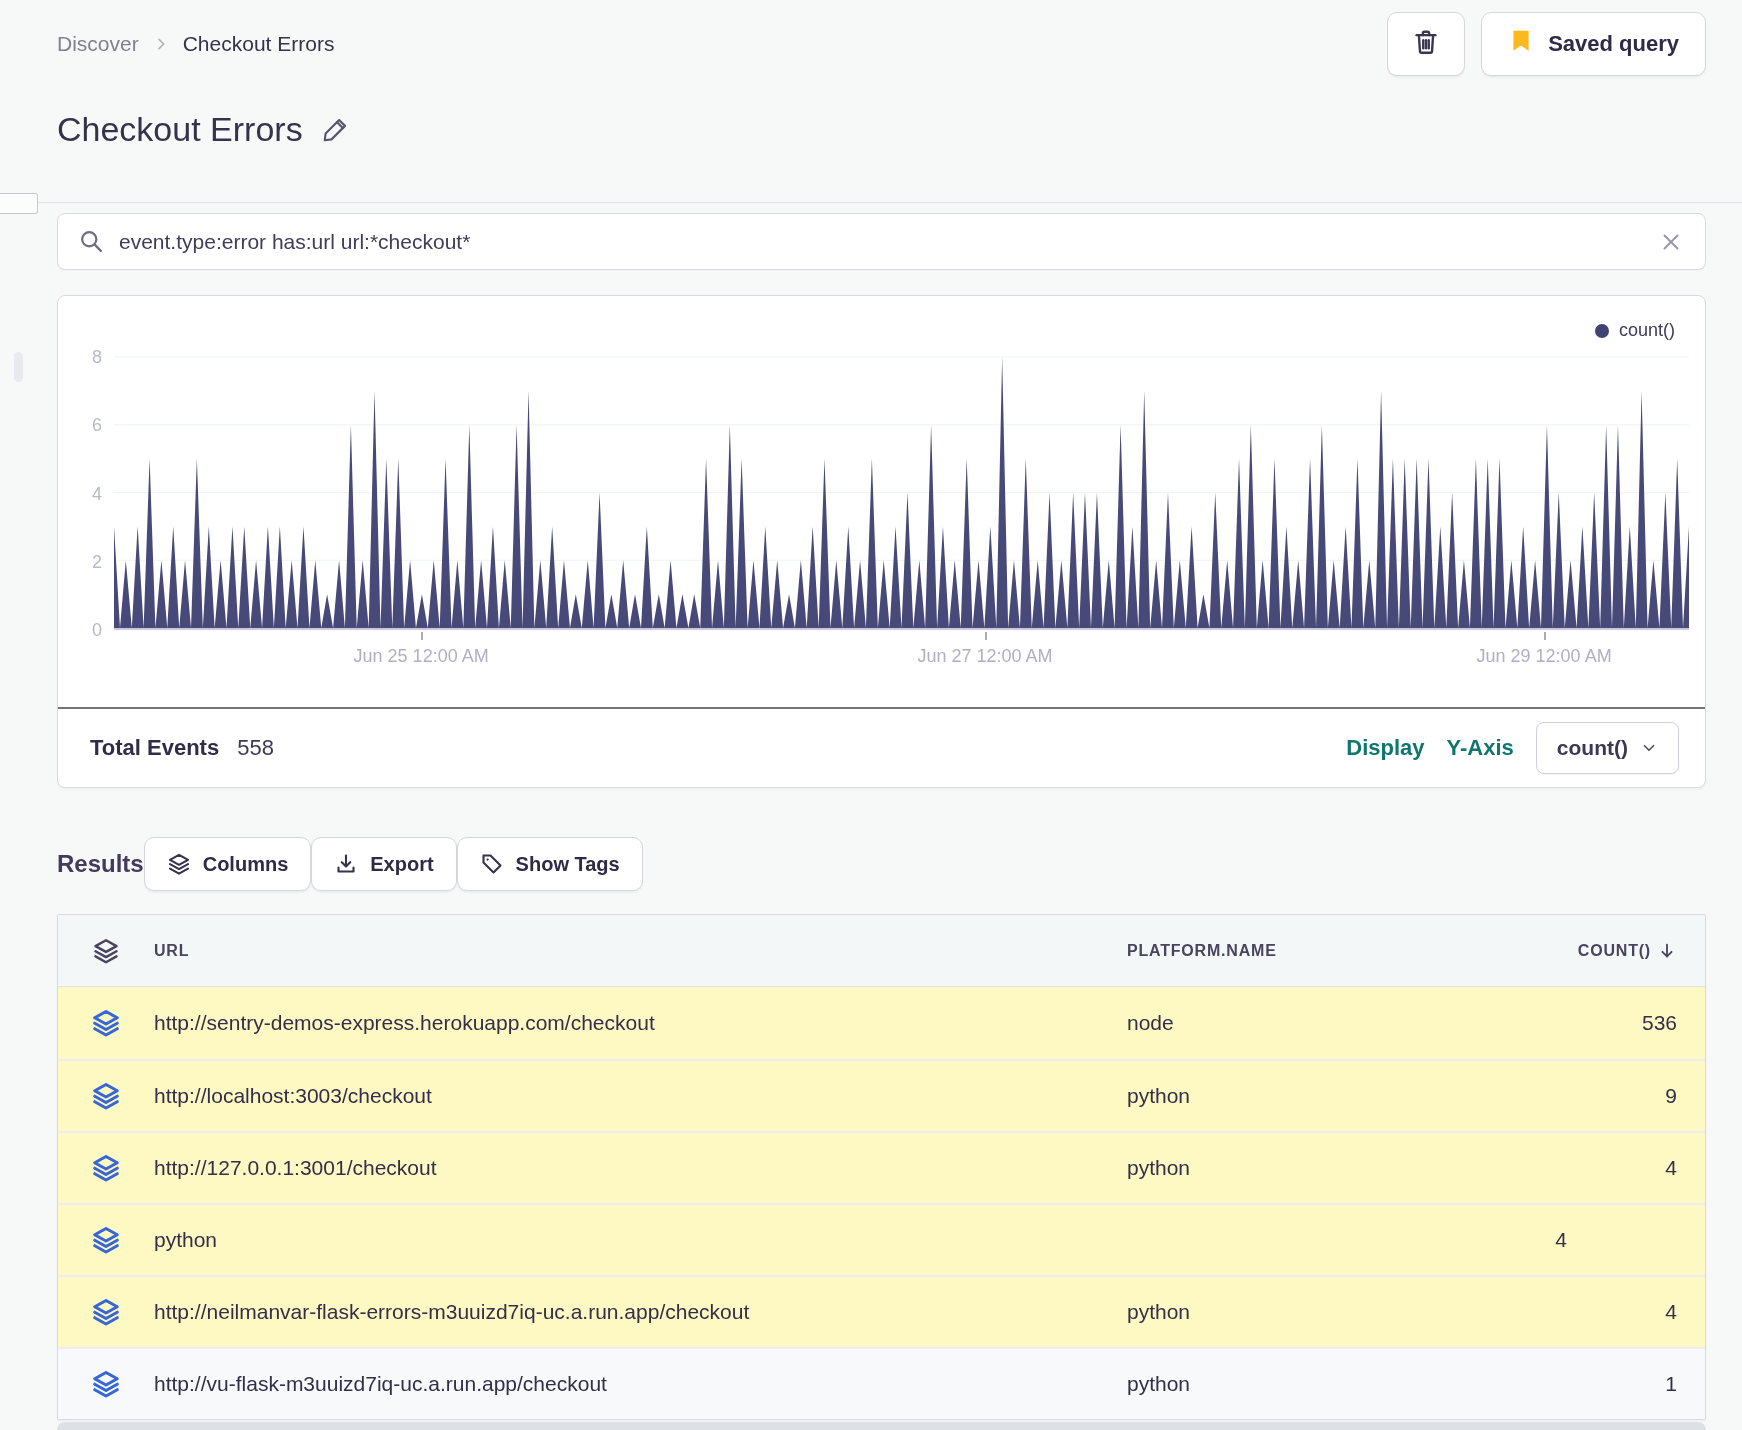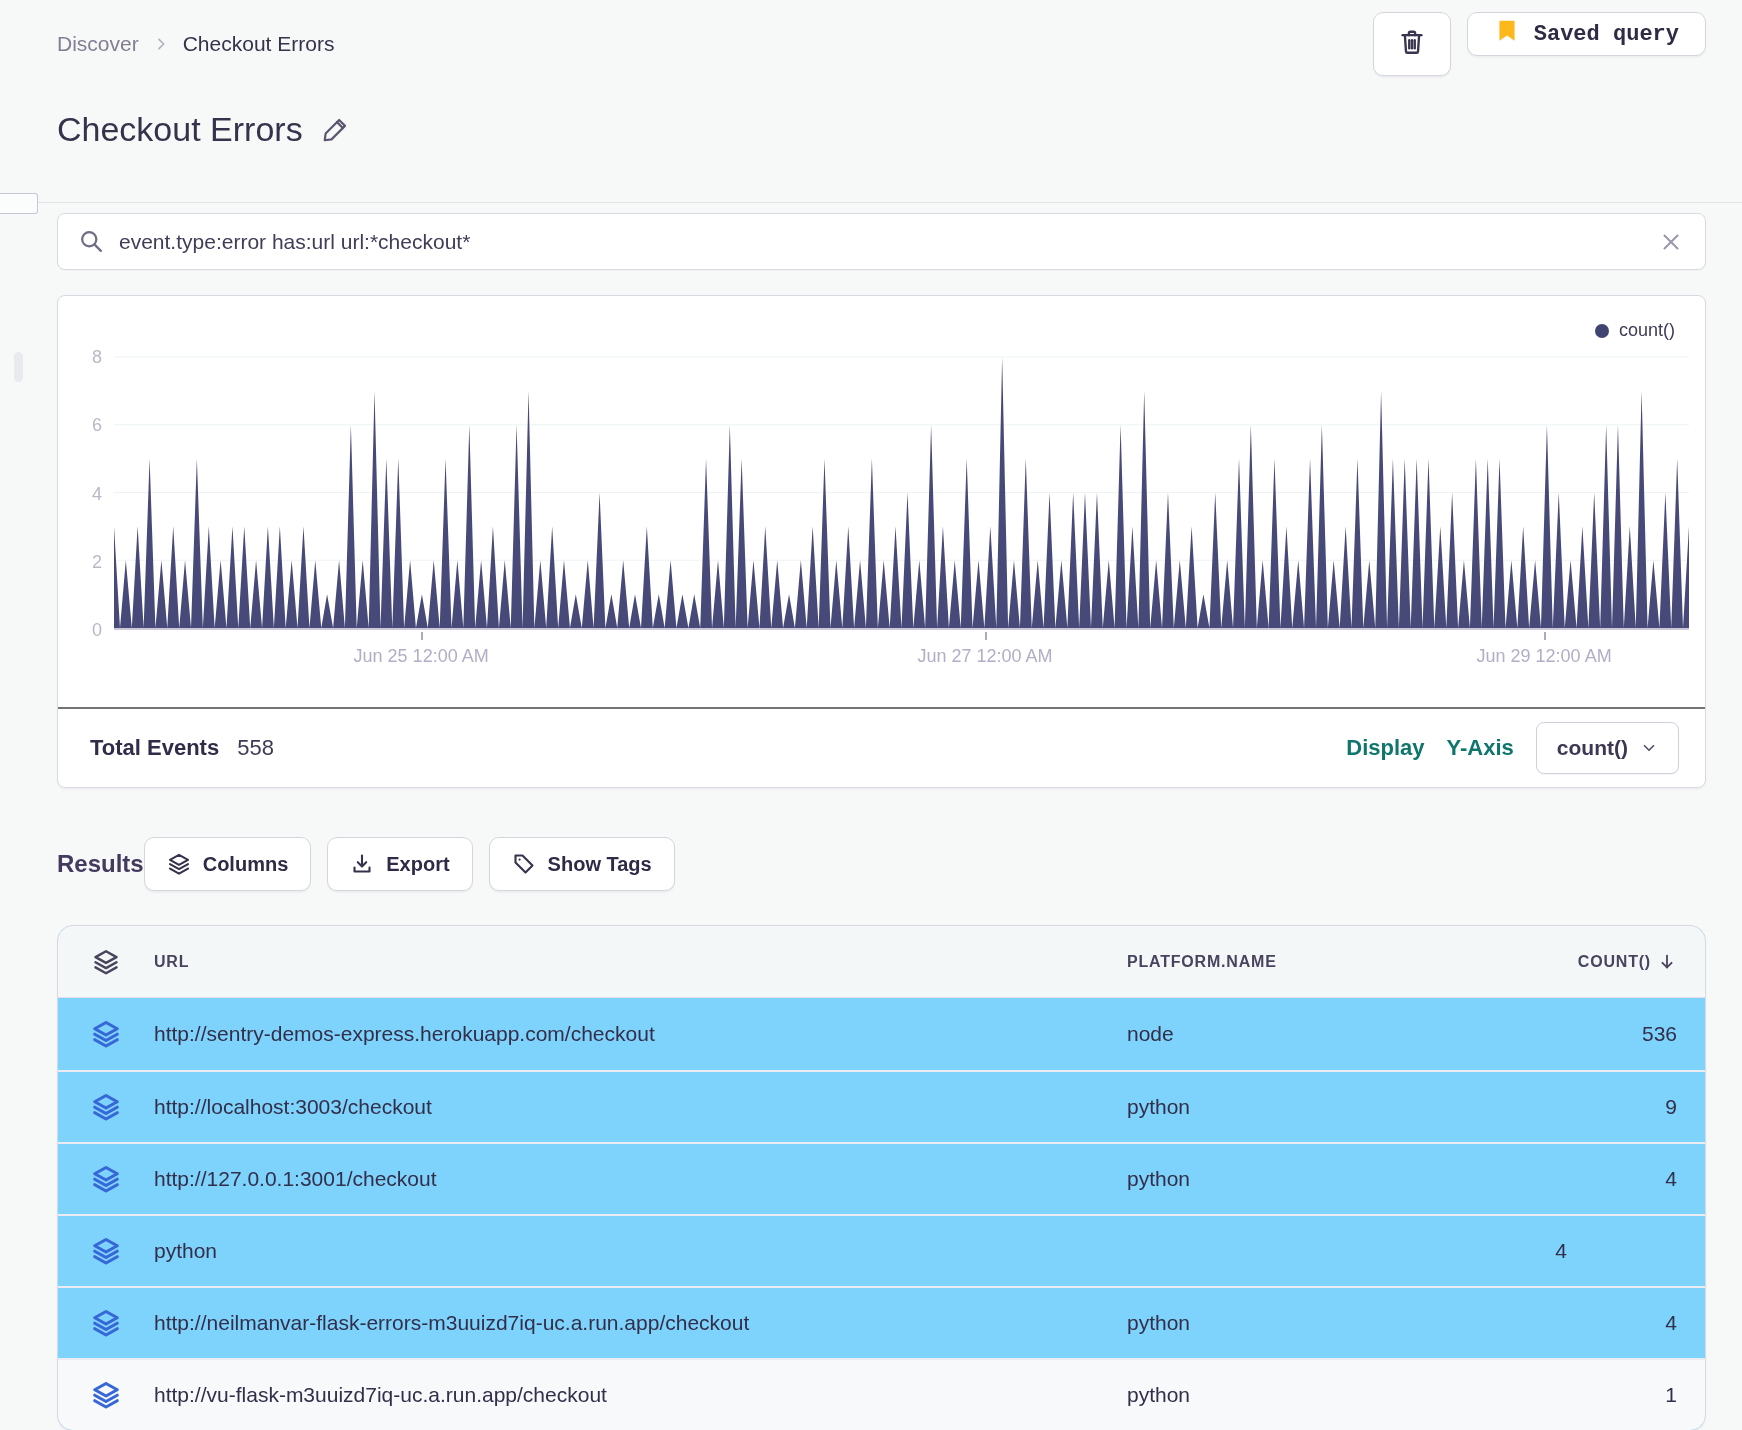--- a/index.html
+++ b/index.html
@@ -18,21 +18,21 @@
   .crumb-sep { display:flex; align-items:center; }
   .crumb-current { color:#37324b; }
   .header-actions { display:flex; gap:16px; }
   .btn {
     background:#fff; border:1px solid #d8d4de; border-radius:10px;
     display:flex; align-items:center; justify-content:center; gap:14px;
     font-weight:700; color:#2f2a45; cursor:pointer;
     box-shadow:0 2px 1px rgba(45,38,70,0.05);
   }
   .btn-icon-only { width:78px; height:64px; }
-  .btn-saved { height:44px; padding:13px 26px; font-size:22px;font-family:Liberation Mono, monospace; }
+  .btn-saved { height:64px; padding:13px 26px; font-size:22px; }
 
   
   .title-row { margin-top:28px; height:50px; display:flex; align-items:center; gap:18px; }
   .page-title { font-size:34px; font-weight:500; color:#37324b; }
 
   
   .page-divider { margin:48px -36px 0 -57px; border-top:1px solid #e5e3ea; position:relative; }
   .divider-handle {
     position:absolute; left:0; top:-10px; width:38px; height:21px;
     background:#fbfcfc; border:1.5px solid #c9c5d3; border-left:none; border-radius:0 3px 3px 0;
@@ -82,26 +82,26 @@
   .control-label { font-size:22px; font-weight:700; color:#0f766e; }
   .dropdown {
     height:52px; background:#fff; border:1px solid #d2cedd; border-radius:8px;
     display:flex; align-items:center; gap:12px; padding:0 20px; cursor:pointer;
     font-size:21px; font-weight:600; color:#3d3753; box-shadow:0 1px 1px rgba(45,38,70,0.04);
   }
 
   
   .results-row { margin-top:48px; height:56px; display:flex; align-items:center; }
   .results-heading { font-size:24px; font-weight:700; color:#433a5e; }
-  .results-buttons { display:flex; gap:16px; }
+  .results-buttons { display:flex; }
   .btn-small { height:54px; padding:0 22px; font-size:20px; gap:12px; }
 
   
   .results-table {
-    margin-top:33px; background:#7dd3fc; border:1px solid #dcd8e2; border-radius:16px;
+    margin-top:22px; background:#fef9c3; border:1px solid #dcd8e2; border-radius:2px;
     overflow:hidden; box-shadow:0 2px 2px rgba(45,38,70,0.04);
   }
   .t-row { display:grid; grid-template-columns:96px minmax(0,1fr) 440px 110px; align-items:center; height:72px; padding-right:28px; }
   .t-head { background:#f3f7f8; border-bottom:1px solid #e2e0e8; height:72px; }
   .t-head .h-label { font-size:16px; font-weight:700; letter-spacing:0.8px; color:#49445e; text-transform:uppercase; }
   .h-count { display:flex; align-items:center; justify-content:flex-end; gap:6px; cursor:pointer; }
   .cell-icon { display:flex; justify-content:center; }
   .t-body .t-row { border-top:2px solid #edecf2; cursor:pointer; }
   .t-body .t-row:first-child { border-top:none; }
   .t-body .t-row:last-child { background:#f7f9fa; }

